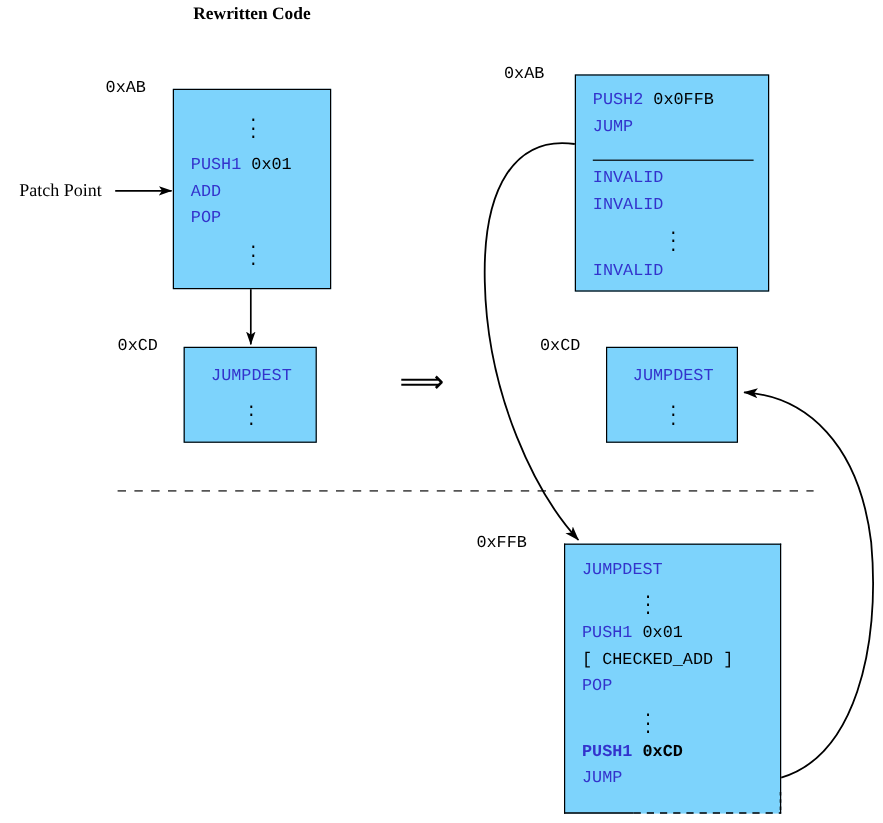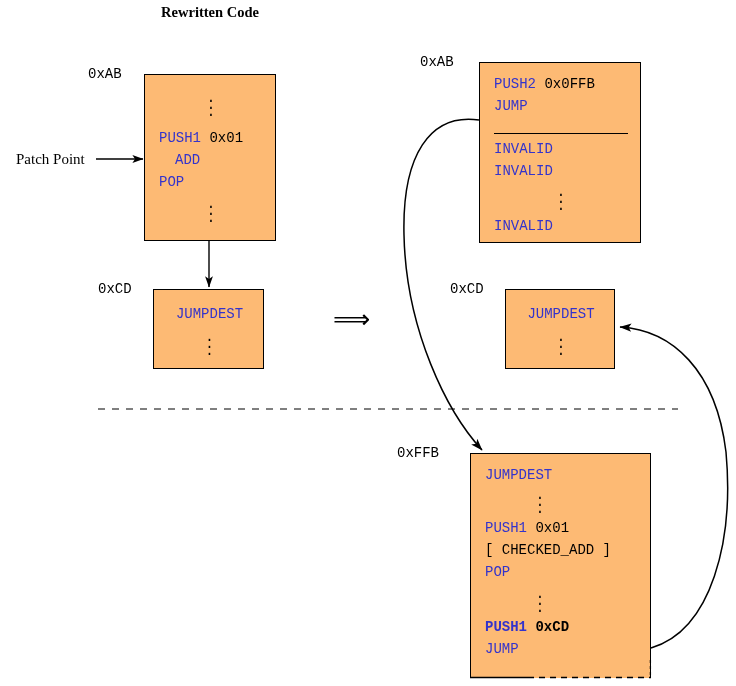--- a/index.html
+++ b/index.html
@@ -34,21 +34,21 @@
   .side-label {
     position: absolute;
     font-family: "Liberation Serif", serif;
     font-size: 15px;
     color: #000000;
     white-space: nowrap;
   }
   .code-box {
     position: absolute;
     border: 1.3px solid #000000;
-    background: #fdba74;
+    background: #7dd3fc;
     box-sizing: border-box;
   }
   .code-line {
     position: absolute;
     font-family: "Liberation Mono", monospace;
     font-size: 14px;
     white-space: pre;
     line-height: 14px;
   }
   .op { color: #3333cc; }
@@ -92,21 +92,21 @@
 
   <div class="addr-label" style="left:88px; top:66px;">0xAB</div>
 
   <div class="code-box" style="left:144px; top:74px; width:132px; height:167px;">
     <div class="vdots" style="left:0; top:20px; width:132px;">
         <span>.</span>
         <span>.</span>
         <span>.</span>
       </div>
     <div class="code-line" style="left:14px; top:56px;"><span class="op">PUSH1</span><span class="lit">&nbsp;</span><span class="lit">0x01</span></div>
-    <div class="code-line" style="left:30px; top:78px;"><span class="op">ADD</span></div>
+    <div class="code-line" style="left:14px; top:78px;"><span class="op">ADD</span></div>
     <div class="code-line" style="left:14px; top:100px;"><span class="op">POP</span></div>
     <div class="vdots" style="left:0; top:126px; width:132px;">
         <span>.</span>
         <span>.</span>
         <span>.</span>
       </div>
   </div>
 
   <div class="side-label" style="left:16px; top:151px;">Patch Point</div>
 

